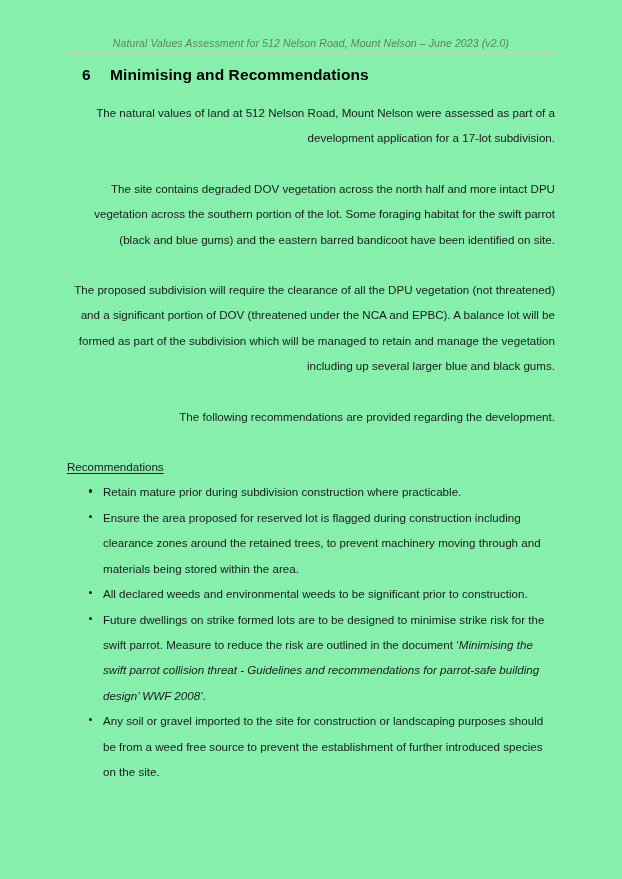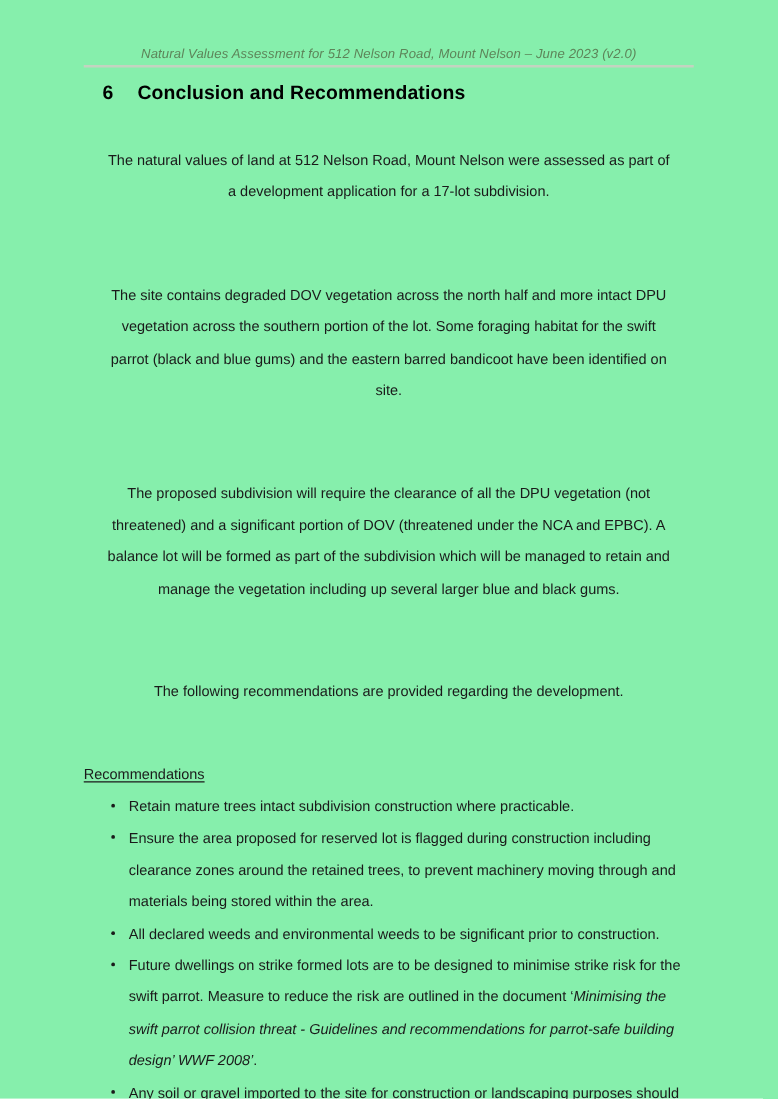--- a/index.html
+++ b/index.html
@@ -68,25 +68,25 @@
   h1.section-heading .sec-num {
     display: inline-block;
     width: 28px;
     flex: none;
   }
   h1.section-heading .sec-title {
     display: inline-block;
   }
 
   p.body-para {
-    margin: 16px;
+    margin: 0;
     font-size: 11.6px;
     line-height: 25.4px;
     color: #1a1a1a;
-    text-align: center;
+    text-align: right;
   }
   .gap-para { height: 25px; }
   .gap-small { height: 12px; }
 
   .rec-label {
     font-size: 11.6px;
     line-height: 25.4px;
     color: #1a1a1a;
     text-decoration: underline;
     text-underline-offset: 2px;
@@ -152,21 +152,21 @@
 
   <div class="doc-header">
     <span class="header-text">Natural Values Assessment for 512 Nelson Road, Mount Nelson – June 2023 (v2.0)</span>
   </div>
   <div class="header-rule"></div>
 
   <div class="content">
 
     <h1 class="section-heading">
       <span class="sec-num">6</span>
-      <span class="sec-title">Conclusion and Recommendations</span>
+      <span class="sec-title">Minimising and Recommendations</span>
     </h1>
 
     <div class="gap-small"></div>
 
     <p class="body-para">The natural values of land at 512 Nelson Road, Mount Nelson were assessed as part of a development application for a 17-lot subdivision.</p>
     <div class="gap-para"></div>
 
     <p class="body-para">The site contains degraded DOV vegetation across the north half and more intact DPU vegetation across the southern portion of the lot. Some foraging habitat for the swift parrot (black and blue gums) and the eastern barred bandicoot have been identified on site.</p>
     <div class="gap-para"></div>
 
@@ -176,21 +176,21 @@
     <p class="body-para">The following recommendations are provided regarding the development.</p>
     <div class="gap-para"></div>
 
     <div>
       <span class="rec-label">Recommendations</span>
     </div>
 
     <ul class="rec-list">
       <li>
         <span class="bullet-dot"></span>
-        <span class="li-text">Retain mature trees intact subdivision construction where practicable.</span>
+        <span class="li-text">Retain mature prior during subdivision construction where practicable.</span>
       </li>
       <li>
         <span class="bullet-dot"></span>
         <span class="li-text">Ensure the area proposed for reserved lot is flagged during construction including clearance zones around the retained trees, to prevent machinery moving through and materials being stored within the area.</span>
       </li>
       <li>
         <span class="bullet-dot"></span>
         <span class="li-text">All declared weeds and environmental weeds to be significant prior to construction.</span>
       </li>
       <li>

